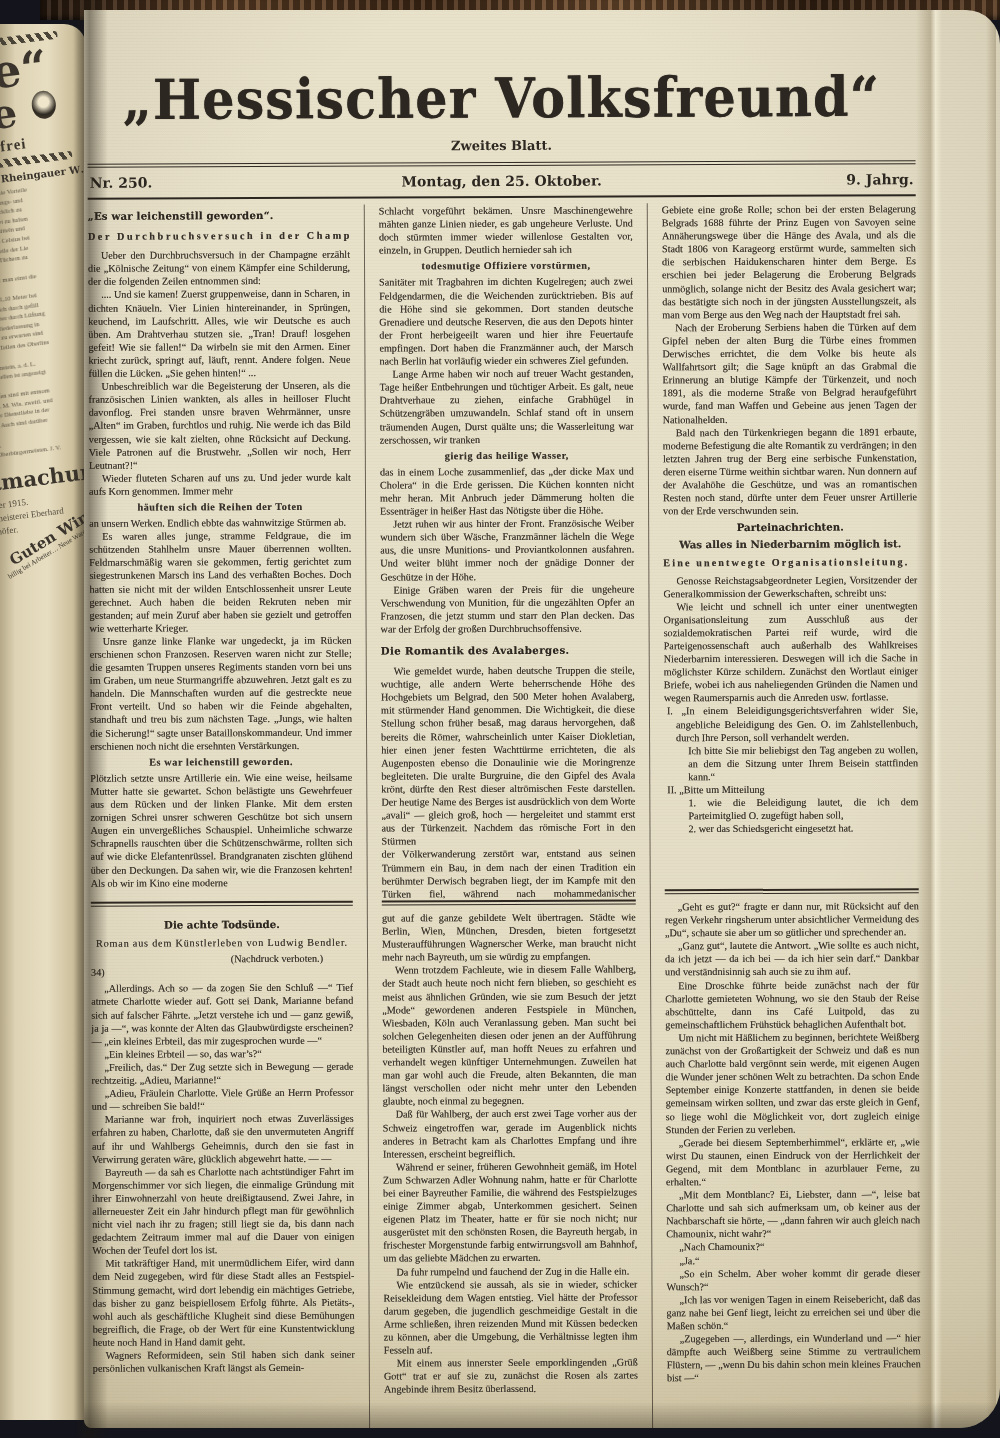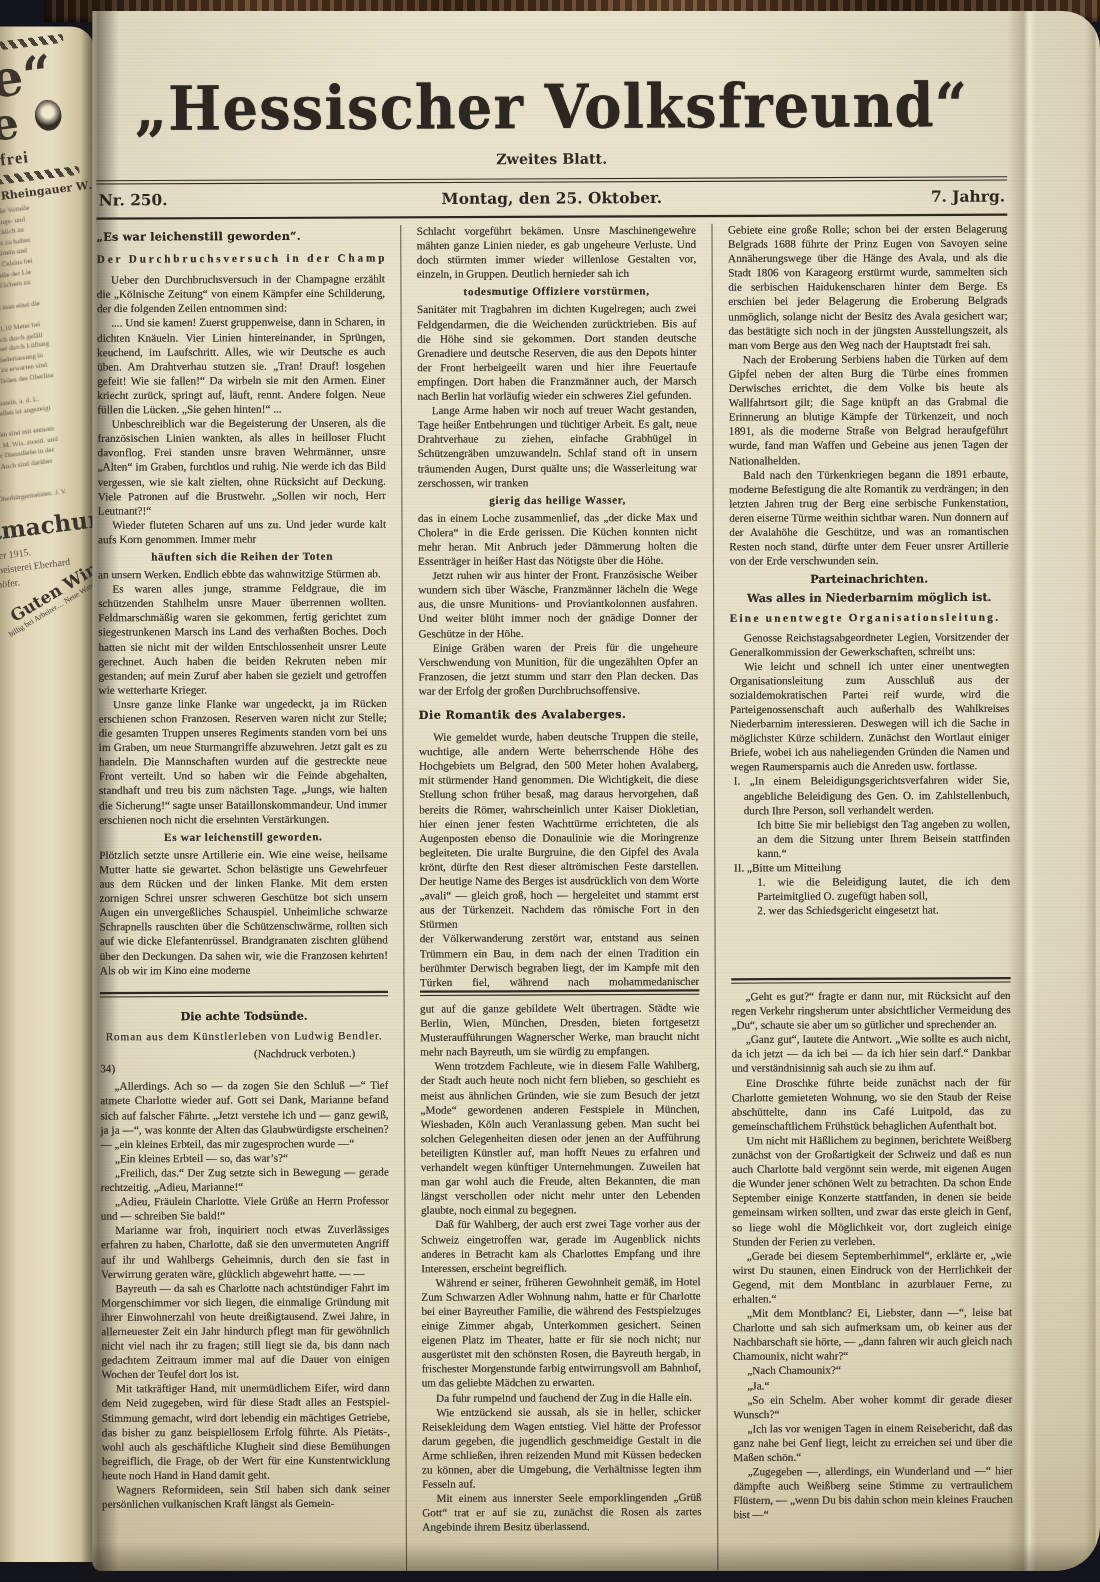--- a/index.html
+++ b/index.html
@@ -160,21 +160,21 @@
       </div>
 
       <div class="rules">
         <div class="rule-thin"></div>
         <div class="rule-thin2"></div>
       </div>
 
       <div class="dateline">
         <span class="dl-nr">Nr. 250.</span>
         <span class="dl-date">Montag, den 25. Oktober.</span>
-        <span class="dl-jg">7. Jahrg.</span>
+        <span class="dl-jg">9. Jahrg.</span>
       </div>
       <div class="rule-heavy"></div>
 
       <div class="cols">
         <div class="col c1">
           <div class="sec-top">
               <div class="b-h1">„Es war leichenstill geworden“.</div>
               <div class="b-kicker">Der Durchbruchsversuch in der Champagne.</div>
               <div class="b-p">Ueber den Durchbruchsversuch in der Champagne erzählt die „Kölnische Zeitung“ von einem Kämpfer eine Schilderung, der die folgenden Zeilen entnommen sind:</div>
               <div class="b-p">.... Und sie kamen! Zuerst gruppenweise, dann in Scharen, in dichten Knäueln. Vier Linien hintereinander, in Sprüngen, keuchend, im Laufschritt. Alles, wie wir Deutsche es auch üben. Am Drahtverhau stutzen sie. „Tran! Drauf! losgehen gefeit! Wie sie fallen!“ Da wirbeln sie mit den Armen. Einer kriecht zurück, springt auf, läuft, rennt. Andere folgen. Neue füllen die Lücken. „Sie gehen hinten!“ ...</div>
@@ -217,21 +217,21 @@
               <div class="b-p">Wie gemeldet wurde, haben deutsche Truppen die steile, wuchtige, alle andern Werte beherrschende Höhe des Hochgebiets um Belgrad, den 500 Meter hohen Avalaberg, mit stürmender Hand genommen. Die Wichtigkeit, die diese Stellung schon früher besaß, mag daraus hervorgehen, daß bereits die Römer, wahrscheinlich unter Kaiser Diokletian, hier einen jener festen Wachttürme errichteten, die als Augenposten ebenso die Donaulinie wie die Moringrenze begleiteten. Die uralte Burgruine, die den Gipfel des Avala krönt, dürfte den Rest dieser altrömischen Feste darstellen. Der heutige Name des Berges ist ausdrücklich von dem Worte „avali“ — gleich groß, hoch — hergeleitet und stammt erst aus der Türkenzeit. Nachdem das römische Fort in den Stürmen</div>
               <div class="b-pni">der Völkerwanderung zerstört war, entstand aus seinen Trümmern ein Bau, in dem nach der einen Tradition ein berühmter Derwisch begraben liegt, der im Kampfe mit den Türken fiel, während nach mohammedanischer Ueberlieferung dort ein Gegner Mohammeds im Streit gegen die Christen sein Leben ließ. Die ziemlich gut erhaltene, unregelmäßig angelegte, ablange Burg besitzt, wie eine neuere Untersuchung feststellt, einen quadratischen Hochturm, drei halbrund vorspringende kleine Bastionen und einen nun halb verschütteten Graben; der dortige Oberbau ist nach den Zerstörungen noch in der Türkenzeit entstanden. Bei den Belagerungen Belgrads spielte ein</div>
             </div>
           <div class="sec-rule"></div>
           <div class="sec-bottom">
               <div class="b-pni">gut auf die ganze gebildete Welt übertragen. Städte wie Berlin, Wien, München, Dresden, bieten fortgesetzt Musteraufführungen Wagnerscher Werke, man braucht nicht mehr nach Bayreuth, um sie würdig zu empfangen.</div>
               <div class="b-p">Wenn trotzdem Fachleute, wie in diesem Falle Wahlberg, der Stadt auch heute noch nicht fern blieben, so geschieht es meist aus ähnlichen Gründen, wie sie zum Besuch der jetzt „Mode“ gewordenen anderen Festspiele in München, Wiesbaden, Köln auch Veranlassung geben. Man sucht bei solchen Gelegenheiten diesen oder jenen an der Aufführung beteiligten Künstler auf, man hofft Neues zu erfahren und verhandelt wegen künftiger Unternehmungen. Zuweilen hat man gar wohl auch die Freude, alten Bekannten, die man längst verschollen oder nicht mehr unter den Lebenden glaubte, noch einmal zu begegnen.</div>
               <div class="b-p">Daß für Wahlberg, der auch erst zwei Tage vorher aus der Schweiz eingetroffen war, gerade im Augenblick nichts anderes in Betracht kam als Charlottes Empfang und ihre Interessen, erscheint begreiflich.</div>
               <div class="b-p">Während er seiner, früheren Gewohnheit gemäß, im Hotel Zum Schwarzen Adler Wohnung nahm, hatte er für Charlotte bei einer Bayreuther Familie, die während des Festspielzuges einige Zimmer abgab, Unterkommen gesichert. Seinen eigenen Platz im Theater, hatte er für sie noch nicht; nur ausgerüstet mit den schönsten Rosen, die Bayreuth hergab, in frischester Morgenstunde farbig entwirrungsvoll am Bahnhof, um das geliebte Mädchen zu erwarten.</div>
               <div class="b-p">Da fuhr rumpelnd und fauchend der Zug in die Halle ein.</div>
-              <div class="b-p">Wie entzückend sie aussah, als sie in heller, schicker Reisekleidung dem Wagen entstieg. Viel hätte der Professor darum gegeben, die jugendlich geschmeidige Gestalt in die Arme schließen, ihren reizenden Mund mit Küssen bedecken zu können, aber die Umgebung, die Verhältnisse legten ihm Fesseln auf.</div>
+              <div class="b-p">Wie entzückend sie aussah, als sie in wieder, schicker Reisekleidung dem Wagen entstieg. Viel hätte der Professor darum gegeben, die jugendlich geschmeidige Gestalt in die Arme schließen, ihren reizenden Mund mit Küssen bedecken zu können, aber die Umgebung, die Verhältnisse legten ihm Fesseln auf.</div>
               <div class="b-p">Mit einem aus innerster Seele emporklingenden „Grüß Gott“ trat er auf sie zu, zunächst die Rosen als zartes Angebinde ihrem Besitz überlassend.</div>
             </div>
         </div>
         <div class="col c3">
           <div class="sec-top">
               <div class="b-pni">Gebiete eine große Rolle; schon bei der ersten Belagerung Belgrads 1688 führte der Prinz Eugen von Savoyen seine Annäherungswege über die Hänge des Avala, und als die Stadt 1806 von Karageorg erstürmt wurde, sammelten sich die serbischen Haidukenscharen hinter dem Berge. Es erschien bei jeder Belagerung die Eroberung Belgrads unmöglich, solange nicht der Besitz des Avala gesichert war; das bestätigte sich noch in der jüngsten Ausstellungszeit, als man vom Berge aus den Weg nach der Hauptstadt frei sah.</div>
               <div class="b-p">Nach der Eroberung Serbiens haben die Türken auf dem Gipfel neben der alten Burg die Türbe eines frommen Derwisches errichtet, die dem Volke bis heute als Wallfahrtsort gilt; die Sage knüpft an das Grabmal die Erinnerung an blutige Kämpfe der Türkenzeit, und noch 1891, als die moderne Straße von Belgrad heraufgeführt wurde, fand man Waffen und Gebeine aus jenen Tagen der Nationalhelden.</div>
               <div class="b-p">Bald nach den Türkenkriegen begann die 1891 erbaute, moderne Befestigung die alte Romantik zu verdrängen; in den letzten Jahren trug der Berg eine serbische Funkenstation, deren eiserne Türme weithin sichtbar waren. Nun donnern auf der Avalahöhe die Geschütze, und was an romantischen Resten noch stand, dürfte unter dem Feuer unsrer Artillerie von der Erde verschwunden sein.</div>
               <div class="b-h2c">Parteinachrichten.</div>
               <div class="b-h3c">Was alles in Niederbarnim möglich ist.</div>

